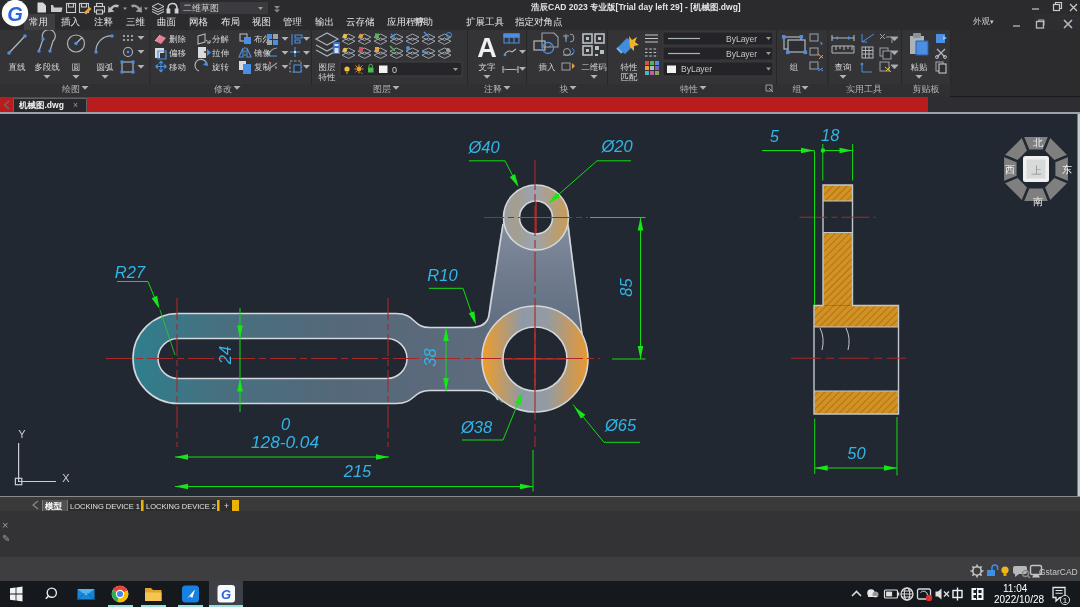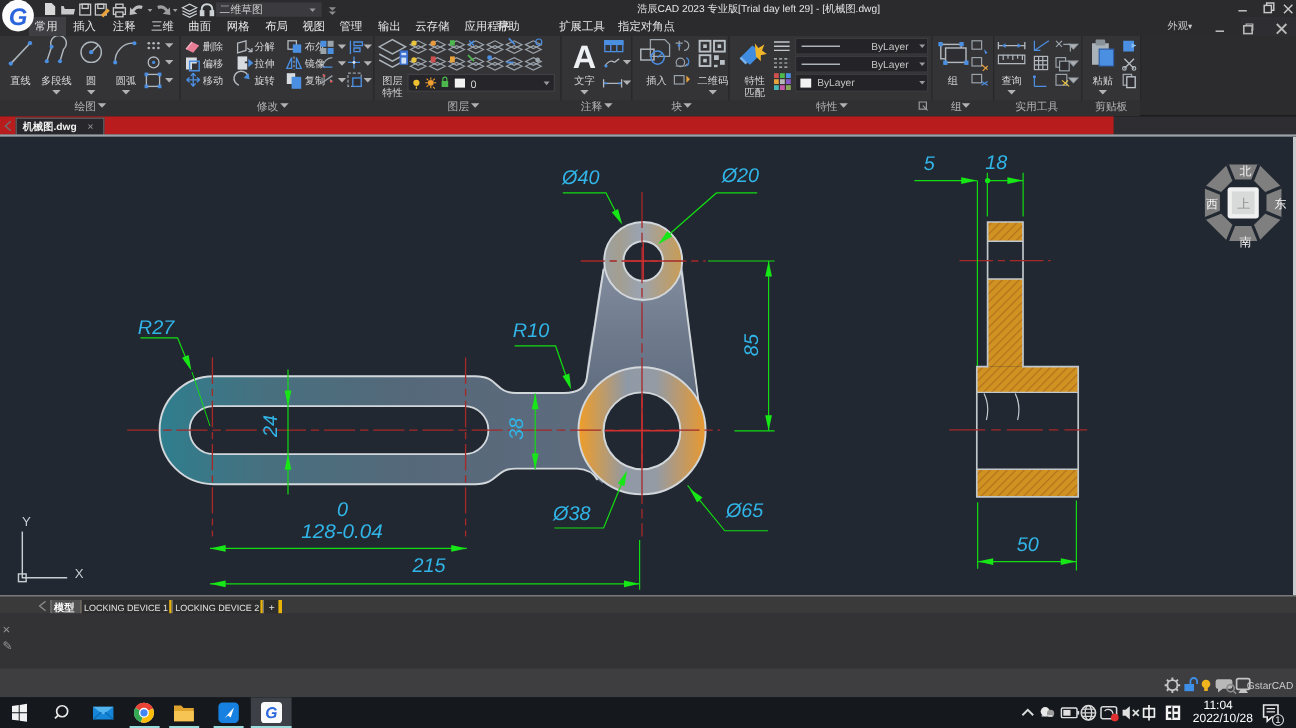--- a/index.html
+++ b/index.html
@@ -1,27 +1,27 @@
 <!DOCTYPE html>
 <html><head><meta charset="utf-8"><style>
 html,body{margin:0;padding:0}
 #app{position:relative;width:1080px;height:607px;overflow:hidden;background:#2e2e32;font-family:"Liberation Sans",sans-serif;}
 .abs{position:absolute}
 #titlebar{left:0;top:0;width:1080px;height:14px;background:#2b2b2e}
-#title{left:531px;top:2px;width:260px;font-size:8.5px;font-weight:normal;color:#e3e3e3;white-space:nowrap}
+#title{left:531px;top:2px;width:260px;font-size:8.5px;font-weight:bold;color:#e3e3e3;white-space:nowrap}
 #menubar{left:0;top:14px;width:1034px;height:16px;background:#2b2b2e}
 .mi{position:absolute;top:2px;font-size:9.5px;color:#e6e6e6;white-space:nowrap}
 #menusel{left:24px;top:0px;width:31px;height:16px;background:#3e3e43}
 #ribbon{left:0;top:30px;width:1080px;height:66px;background:#2c2c2e;border-bottom:1px solid #1a1a1d}
 #doctabs{left:0;top:97px;width:928px;height:15px;background:#b91c1c}
 #dtab{left:13px;top:1px;width:72px;height:14px;background:#28282c;border:1px solid #606065;border-bottom:none;color:#f2f2f2;font-size:8.5px;font-weight:bold}
 #canvline{left:0;top:112px;width:1080px;height:2px;background:#9ba1a6}
 #canvas{left:0;top:114px;width:1080px;height:382px;background:#222831}
 #ltabs{left:0;top:496px;width:1080px;height:15px;background:#3a3a3a;border-top:1px solid #8a8a8a}
-.ltab{position:absolute;top:3px;height:13px;font-size:8.5px;color:#e2e2e2;background:#2d2d2d;border-left:1px solid #777;border-right:3px solid #eab308}
+.ltab{position:absolute;top:3px;height:13px;font-size:8.5px;color:#e2e2e2;background:#2d2d2d;border-left:1px solid #777;border-right:7px solid #eab308}
 #cmdwrap{left:0;top:511px;width:1080px;height:46px;background:#333336}
 #cmdbox{left:15px;top:5px;width:1062px;height:40px;background:#3a3a3d;border:1px solid #8d8d8d;box-sizing:border-box}
 .cmdtxt{position:absolute;left:4px;font-size:11px;color:#ececec;font-family:"Liberation Mono","Liberation Sans",sans-serif;white-space:nowrap}
 #statusbar{left:0;top:557px;width:1080px;height:24px;background:#3e3e40}
 #stxt{left:3px;top:5px;font-size:10px;color:#e0e0e0;white-space:nowrap}
 #taskbar{left:0;top:581px;width:1080px;height:26px;background:#15191e}
 .ttxt{position:absolute;color:#fff;font-size:10px;white-space:nowrap}
 </style></head><body>
 <div id="app">
   <div class="abs" id="titlebar"></div>

